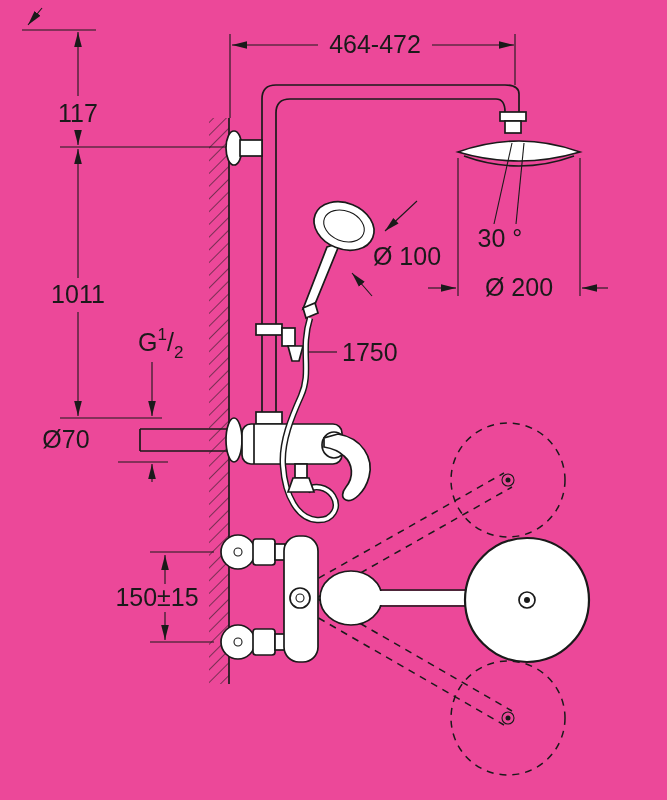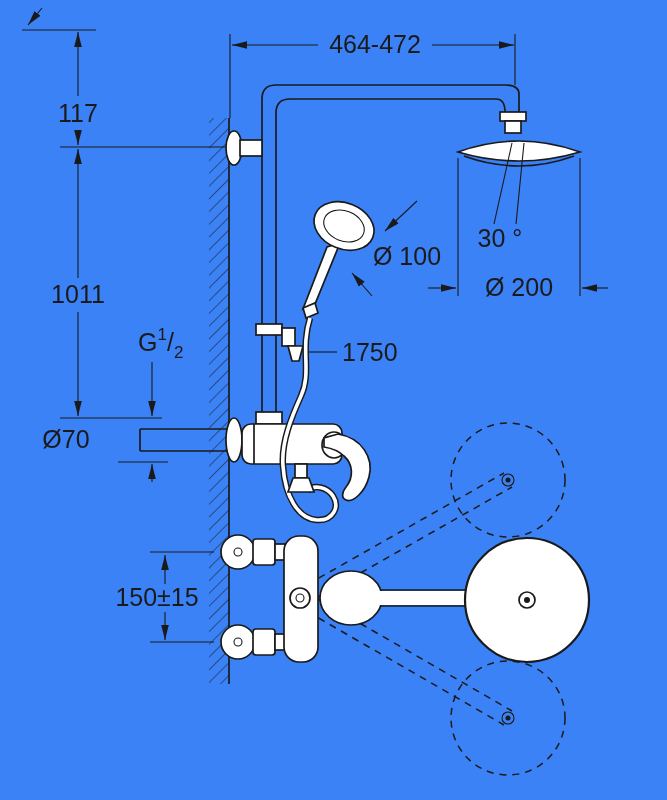--- a/index.html
+++ b/index.html
@@ -1,16 +1,16 @@
 <!DOCTYPE html>
 <html><head>
 <meta charset="utf-8">
 <style>
   html,body { margin:0; padding:0; background:#ffffff; }
-  .canvas { position:relative; width:667px; height:800px; background:#3b82f6; overflow:hidden; }
+  .canvas { position:relative; width:667px; height:800px; background:#ec4899; overflow:hidden; }
   svg { display:block; }
   .t   { font-family:"Liberation Sans","DejaVu Sans",sans-serif; font-size:25px; fill:#1a1a1a; }
   .tsm { font-size:17px; }
   .ln   { stroke:#1a1a1a; stroke-width:1.7; fill:none; }
   .thin { stroke:#1a1a1a; stroke-width:1.1; fill:none; }
   .dash { stroke:#1a1a1a; stroke-width:1.5; fill:none; stroke-dasharray:7 6; }
   .wf   { fill:#ffffff; stroke:#1a1a1a; stroke-width:1.7; }
   .wfn  { fill:#ffffff; stroke:none; }
   .hose  { stroke:#1a1a1a; stroke-width:6.5; fill:none; }
   .hosei { stroke:#ffffff; stroke-width:3.6; fill:none; }

